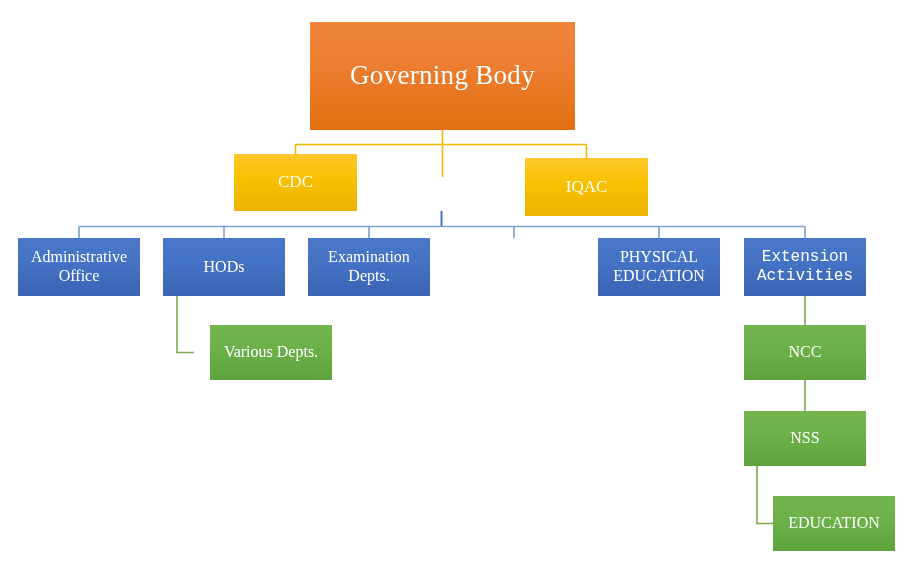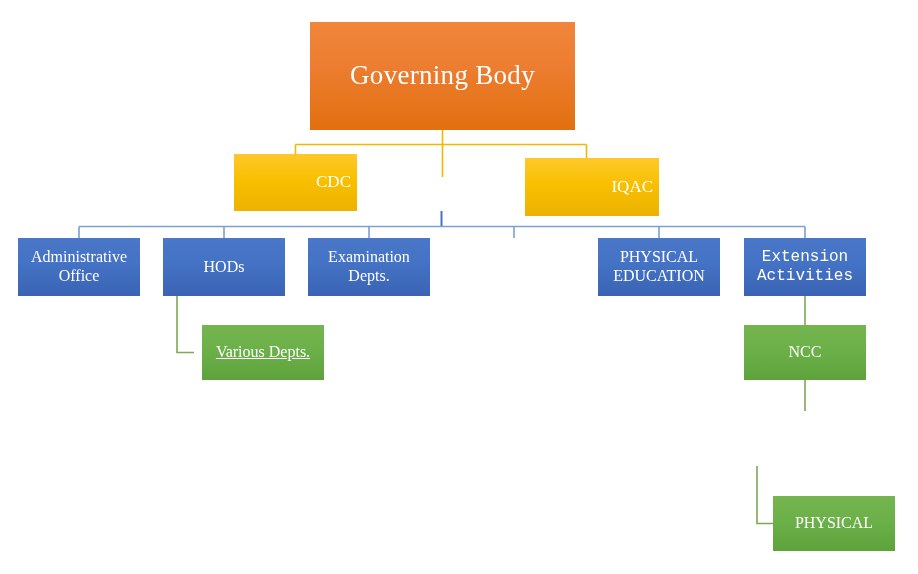--- a/index.html
+++ b/index.html
@@ -38,21 +38,20 @@
     display: block;
     padding: 0 6px;
     width: 100%;
   }
   
   .pal-orange {
     background: linear-gradient(to bottom, #F0863B 0%, #ED7D31 40%, #E2700F 100%);
   }
   .pal-yellow {
     background: linear-gradient(to bottom, #FFC82B 0%, #F8C000 45%, #ECB200 100%);
-    text-align: right;
   }
   .pal-blue {
     background: linear-gradient(to bottom, #4A77C8 0%, #4472C4 45%, #3A63B4 100%);
   }
   .pal-green {
     background: linear-gradient(to bottom, #75B54F 0%, #6CB04A 45%, #5EA23B 100%);
   }
   
   .lvl-1 { font-size: 27px; letter-spacing: 0.3px; }
   .lvl-2 { font-size: 17px; }
@@ -103,21 +102,21 @@
 
   <div class="node pal-orange lvl-1" style="left: 310px; top: 22px; width: 265px; height: 108px;">
     <span class="node-label">Governing Body</span>
   </div>
 
   <div class="node pal-yellow lvl-2" style="left: 234px; top: 154px; width: 123px; height: 57px;">
     <span class="node-label">CDC</span>
   </div>
 
 
-  <div class="node pal-yellow lvl-2" style="left: 525px; top: 158px; width: 134px; height: 58px;">
+  <div class="node pal-yellow lvl-2" style="left: 525px; top: 158px; width: 123px; height: 58px;">
     <span class="node-label">IQAC</span>
   </div>
 
   <div class="node pal-blue lvl-3" style="left: 18px; top: 238px; width: 122px; height: 58px;">
     <span class="node-label">Administrative Office</span>
   </div>
 
   <div class="node pal-blue lvl-3" style="left: 163px; top: 238px; width: 122px; height: 58px;">
     <span class="node-label">HODs</span>
   </div>
@@ -128,26 +127,29 @@
 
 
   <div class="node pal-blue lvl-3" style="left: 598px; top: 238px; width: 122px; height: 58px;">
     <span class="node-label">PHYSICAL EDUCATION</span>
   </div>
 
   <div class="node pal-blue lvl-3" style="left: 744px; top: 238px; width: 122px; height: 58px; font-family: Liberation Mono, monospace;">
     <span class="node-label">Extension Activities</span>
   </div>
 
-  <div class="node pal-green lvl-4" style="left: 202px; top: 325px; width: 122px; height: 55px; text-decoration: underline;">
+  <div class="node pal-green lvl-4" style="left: 210px; top: 325px; width: 122px; height: 55px;">
     <span class="node-label">Various  Depts.</span>
   </div>
 
   <div class="node pal-green lvl-4" style="left: 744px; top: 325px; width: 122px; height: 55px; justify-content: flex-end;">
     <span class="node-label">NCC</span>
   </div>
 
+  <div class="node pal-green lvl-4" style="left: 744px; top: 411px; width: 122px; height: 55px;">
+    <span class="node-label">NSS</span>
+  </div>
 
   <div class="node pal-green lvl-4" style="left: 773px; top: 496px; width: 122px; height: 55px;">
-    <span class="node-label">PHYSICAL</span>
+    <span class="node-label">EDUCATION</span>
   </div>
 
 </div>
 
 </body></html>

